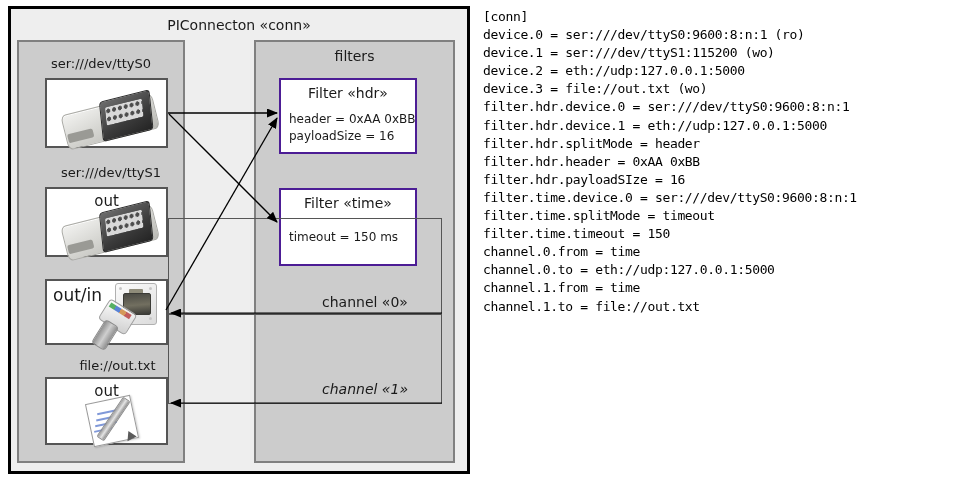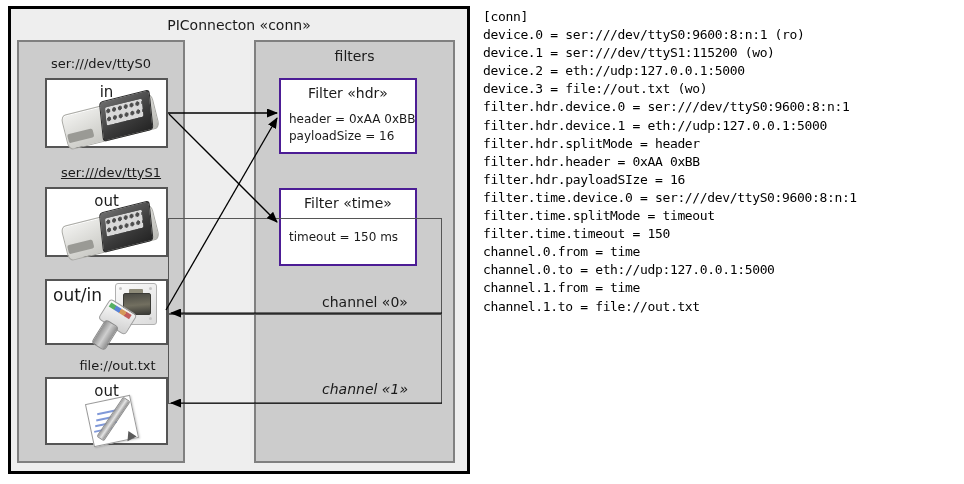--- a/index.html
+++ b/index.html
@@ -114,30 +114,29 @@
   </div>
 
   <div class="group grp-devices"></div>
 
   <div class="group grp-filters">
     <div class="group-title">filters</div>
   </div>
 
   <div class="dev-label" style="left:17px;top:56px;width:168px;">ser:///dev/ttyS0</div>
   <div class="devbox" style="left:45px;top:78px;width:123px;height:70px;">
-    <div class="dirlabel">in</div>
     <div class="icon-serial" style="left:16px;top:18px;">
       <div class="shell"></div>
         <div class="dsub"></div>
       <div class="pins"></div>
         <div class="tail"></div>
     </div>
   </div>
 
-  <div class="dev-label" style="left:17px;top:165px;width:188px;text-decoration:underline;">ser:///dev/ttyS1</div>
+  <div class="dev-label" style="left:17px;top:165px;width:188px;">ser:///dev/ttyS1</div>
   <div class="devbox" style="left:45px;top:187px;width:123px;height:70px;">
     <div class="dirlabel">out</div>
     <div class="icon-serial" style="left:16px;top:20px;">
       <div class="shell"></div>
         <div class="dsub"></div>
       <div class="pins"></div>
         <div class="tail"></div>
     </div>
   </div>
 

